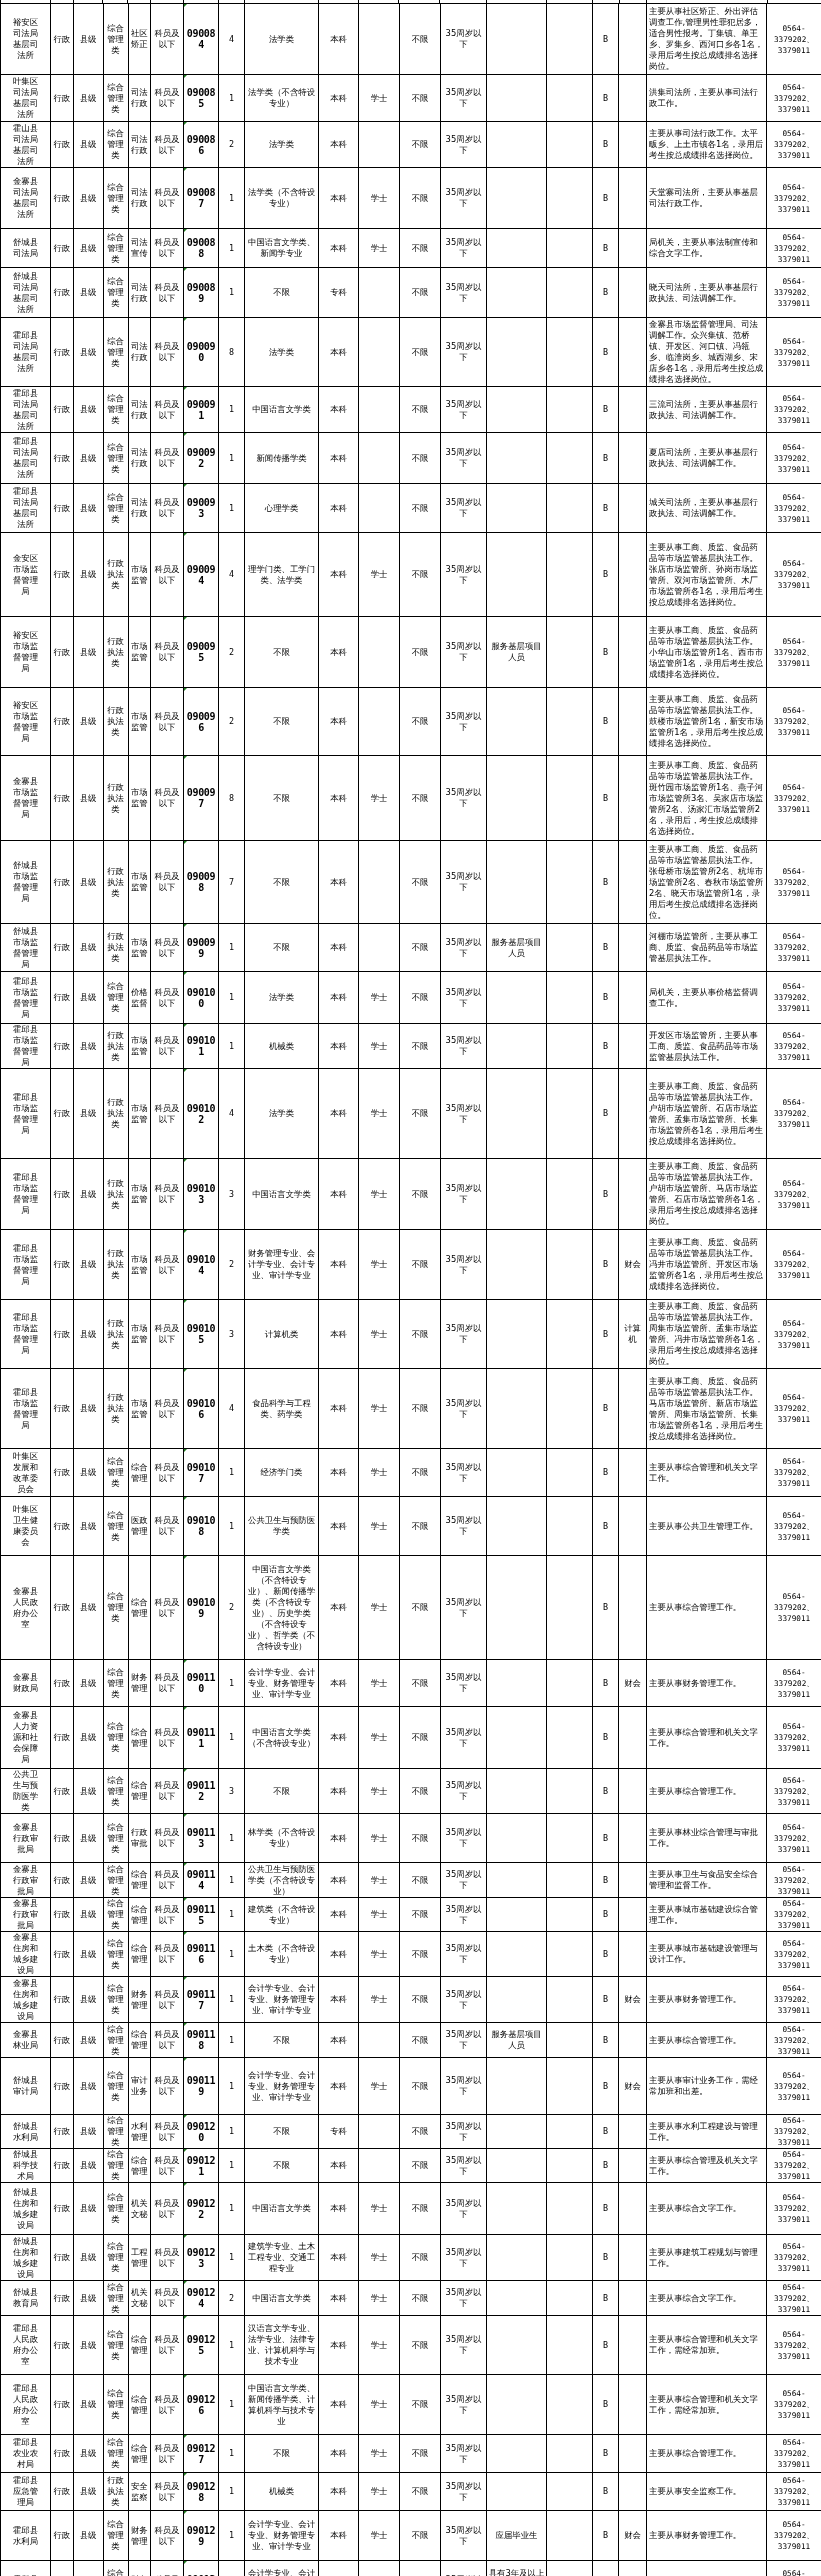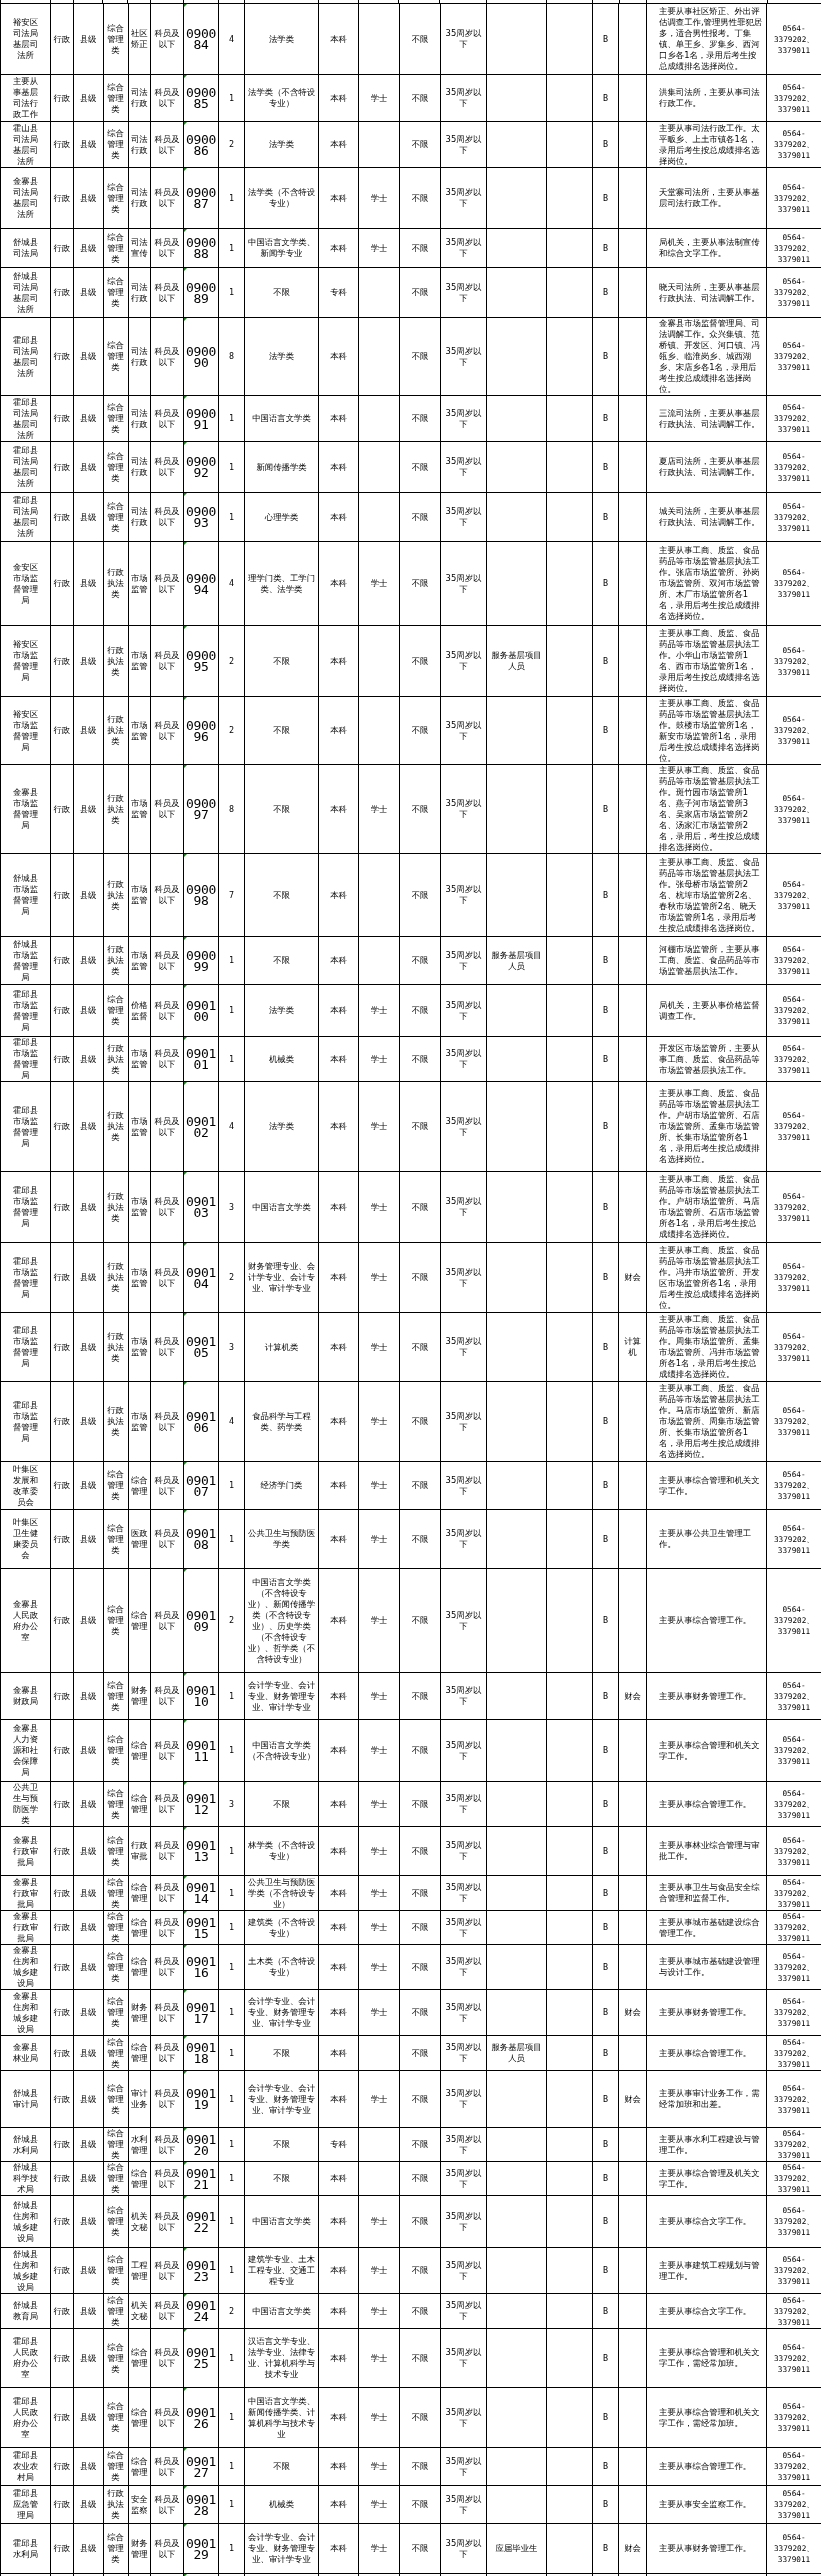--- a/index.html
+++ b/index.html
@@ -2,22 +2,22 @@
 <html style="font-size:10.3px"><head>
 <meta charset="utf-8">
 <style>
   html, body { margin: 0; padding: 0; background: #ffffff; }
   body { width: 821px; height: 2576px; overflow: hidden; position: relative; font-family: "DejaVu Sans", "Liberation Sans", sans-serif; color: #000; }
   .sheet { position: absolute; left: 0; top: 0; width: 821px; }
   .top-stub { position: absolute; left: 0; top: 0; width: 821px; height: 3.2px; border-bottom: 0.6px solid #000; }
   .top-stub .v { position: absolute; top: 0; height: 3.2px; border-left: 0.6px solid #000; }
   table { position: absolute; left: 0; top: 3.2px; border-collapse: collapse; table-layout: fixed; width: 821px; }
   td { border: 0.6px solid #000; padding: 0 1.3px; font-size: 8.4px; line-height: 11px; text-align: center; vertical-align: middle; overflow: hidden; word-break: break-all; }
-  td.remark { text-align: left; padding-left: 12px; font-size: 8.4px; line-height: 11px; }
-  td.code { position: relative; font-family: "DejaVu Sans Mono", "Liberation Mono", monospace; font-size: 13px; letter-spacing: -0.3px; }
+  td.remark { text-align: left; padding-left: 2px; font-size: 8.4px; line-height: 11px; }
+  td.code { position: relative; font-family: "DejaVu Sans Mono", "Liberation Mono", monospace; font-size: 10px; letter-spacing: -0.3px; font-weight: bold; }
   td.code .tri { position: absolute; left: 0; top: 0; width: 0; height: 0; border-top: 3.2px solid #1f7a1f; border-right: 3.2px solid transparent; }
   td.phone { font-family: "DejaVu Sans Mono", "Liberation Mono", monospace; font-size: 7.7px; line-height: 11px; }
   td.name { padding: 0 10px; }
   td.num { font-family: "DejaVu Sans Mono", "Liberation Mono", monospace; }
   .left-edge { position: absolute; left: 0; top: 0; width: 1.3px; height: 2576px; background: #c9c9c9; }
 </style>
 </head>
 <body>
 
 <div class="left-edge"></div>
@@ -82,21 +82,21 @@
     <td>不限</td>
     <td>35周岁以下</td>
     <td></td>
     <td></td>
     <td class="num">B</td>
     <td></td>
     <td class="remark">主要从事社区矫正、外出评估调查工作,管理男性罪犯居多，适合男性报考。丁集镇、单王乡、罗集乡、西河口乡各1名，录用后考生按总成绩排名选择岗位。</td>
     <td class="phone">0564-<br>3379202、<br>3379011</td>
   </tr>
         <tr style="height: 47px;">
-    <td class="name">主要从事基层司法行政工作</td>
+    <td class="name">叶集区司法局基层司法所</td>
     <td>行政</td>
     <td>县级</td>
     <td>综合管理类</td>
     <td>司法行政</td>
     <td>科员及以下</td>
     <td class="code"><span class="tri"></span><span>090085</span></td>
     <td class="num">1</td>
     <td>法学类（不含特设专业）</td>
     <td>本科</td>
     <td>学士</td>

